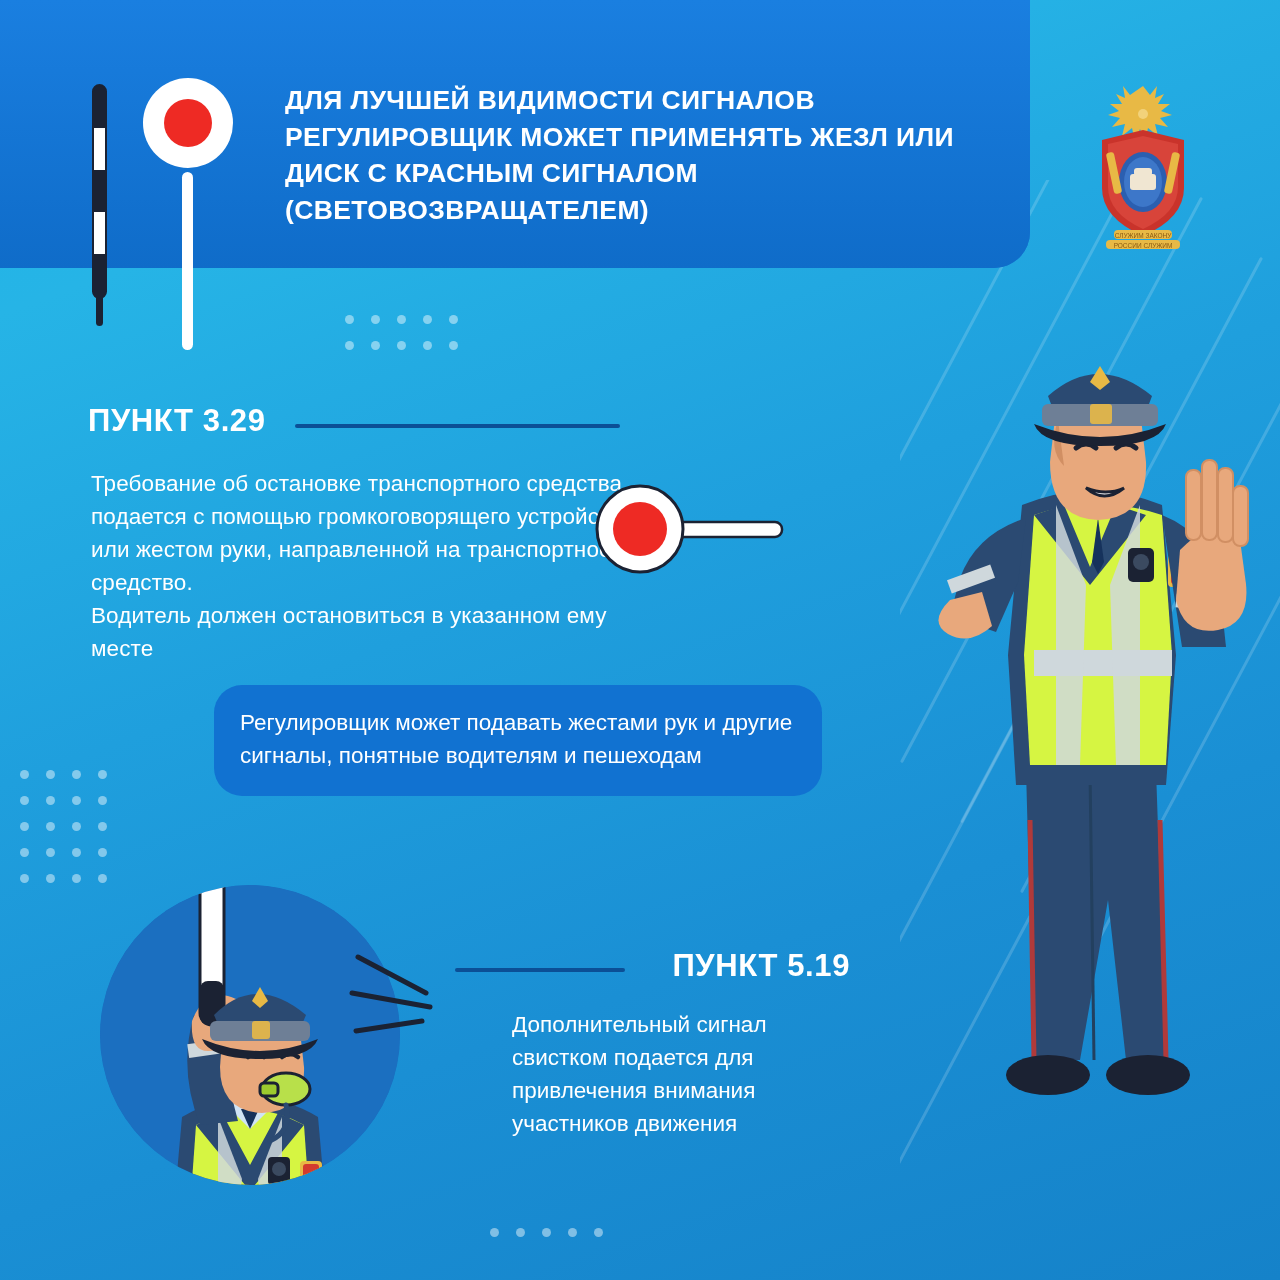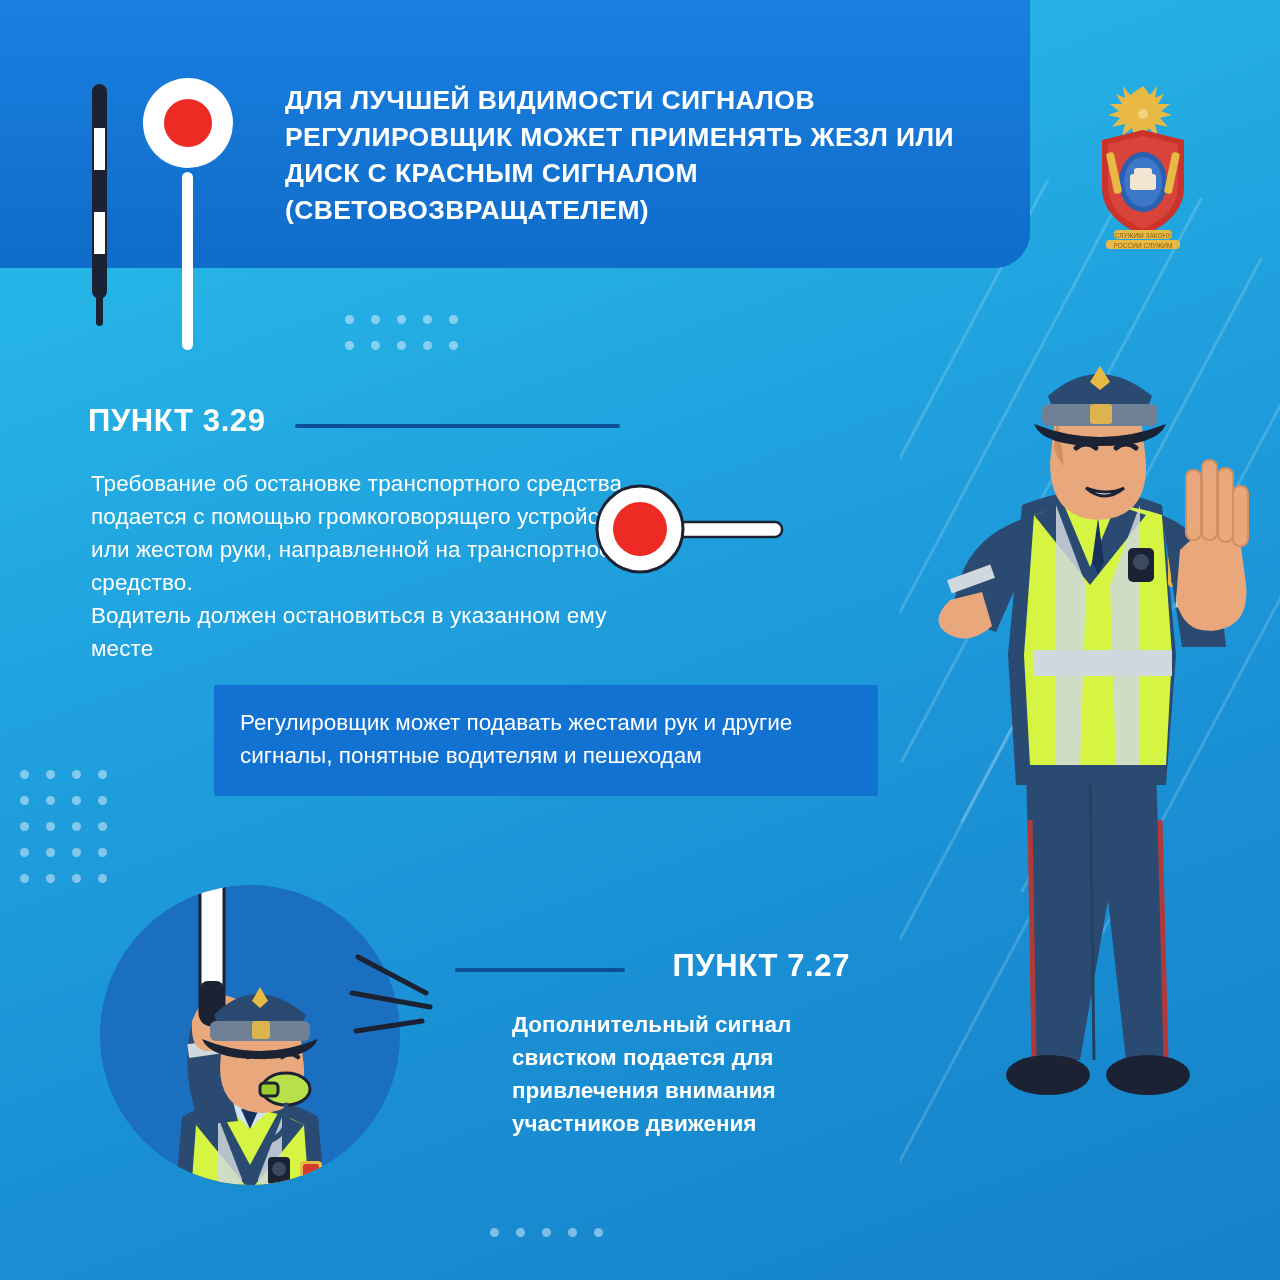--- a/index.html
+++ b/index.html
@@ -123,36 +123,36 @@
     font-size: 22.5px;
     line-height: 1.47;
     letter-spacing: 0.1px;
   }
   #text-611 { left: 91px; top: 467px; width: 570px; }
 
   
   .callout {
     position: absolute;
     left: 214px; top: 685px;
-    width: 664px;
+    width: 608px;
     padding: 22px 28px 24px 26px;
     background: #1172d1;
-    border-radius: 2px;
+    border-radius: 28px;
     color: #ffffff;
     font-size: 22.5px;
     line-height: 1.45;
   }
 
   
   #label-612 { right: 430px; top: 948px; }
   #rule-612 { left: 455px; top: 968px; width: 170px; }
   #text-612 {
     position: absolute;
     left: 512px; top: 1008px; width: 350px;
-    color: #ffffff; font-size: 22.5px; line-height: 1.47; font-weight: bold;
+    color: #ffffff; font-size: 22.5px; line-height: 1.47;
   }
 
   
   .circle-scene {
     position: absolute;
     left: 100px; top: 885px;
     width: 300px; height: 300px;
     border-radius: 50%;
     background: #1b6fc0;
     overflow: visible;
@@ -271,21 +271,21 @@
     <rect x="78" y="44" width="112" height="15" rx="7" fill="#ffffff" stroke="#1b2233" stroke-width="2.5"></rect>
     <circle cx="48" cy="51" r="43" fill="#ffffff" stroke="#1b2233" stroke-width="3"></circle>
     <circle cx="48" cy="51" r="27" fill="#ee2a24"></circle>
   </svg>
 
   <div class="callout">
     <span>Регулировщик может подавать жестами рук и другие сигналы, понятные водителям и пешеходам</span>
   </div>
 
   <div class="rule-line" id="rule-612"></div>
-  <div class="section-label" id="label-612">ПУНКТ 7.27</div>
+  <div class="section-label" id="label-612">ПУНКТ 5.19</div>
   <div id="text-612">Дополнительный сигнал свистком подается для привлечения внимания участников движения</div>
 
   <svg style="position:absolute; left:930px; top:300px;" width="340" height="910" viewBox="0 0 340 910">
 
     <path d="M96 470 L226 470 L236 760 L196 760 L178 600 L150 760 L104 760 Z" fill="#2b4a72"></path>
     <path d="M160 470 L164 760" stroke="#23405f" stroke-width="3"></path>
     <path d="M100 520 L104 760" stroke="#b03a3a" stroke-width="5"></path>
     <path d="M230 520 L236 760" stroke="#b03a3a" stroke-width="5"></path>
 
     <ellipse cx="118" cy="775" rx="42" ry="20" fill="#1b2233"></ellipse>

